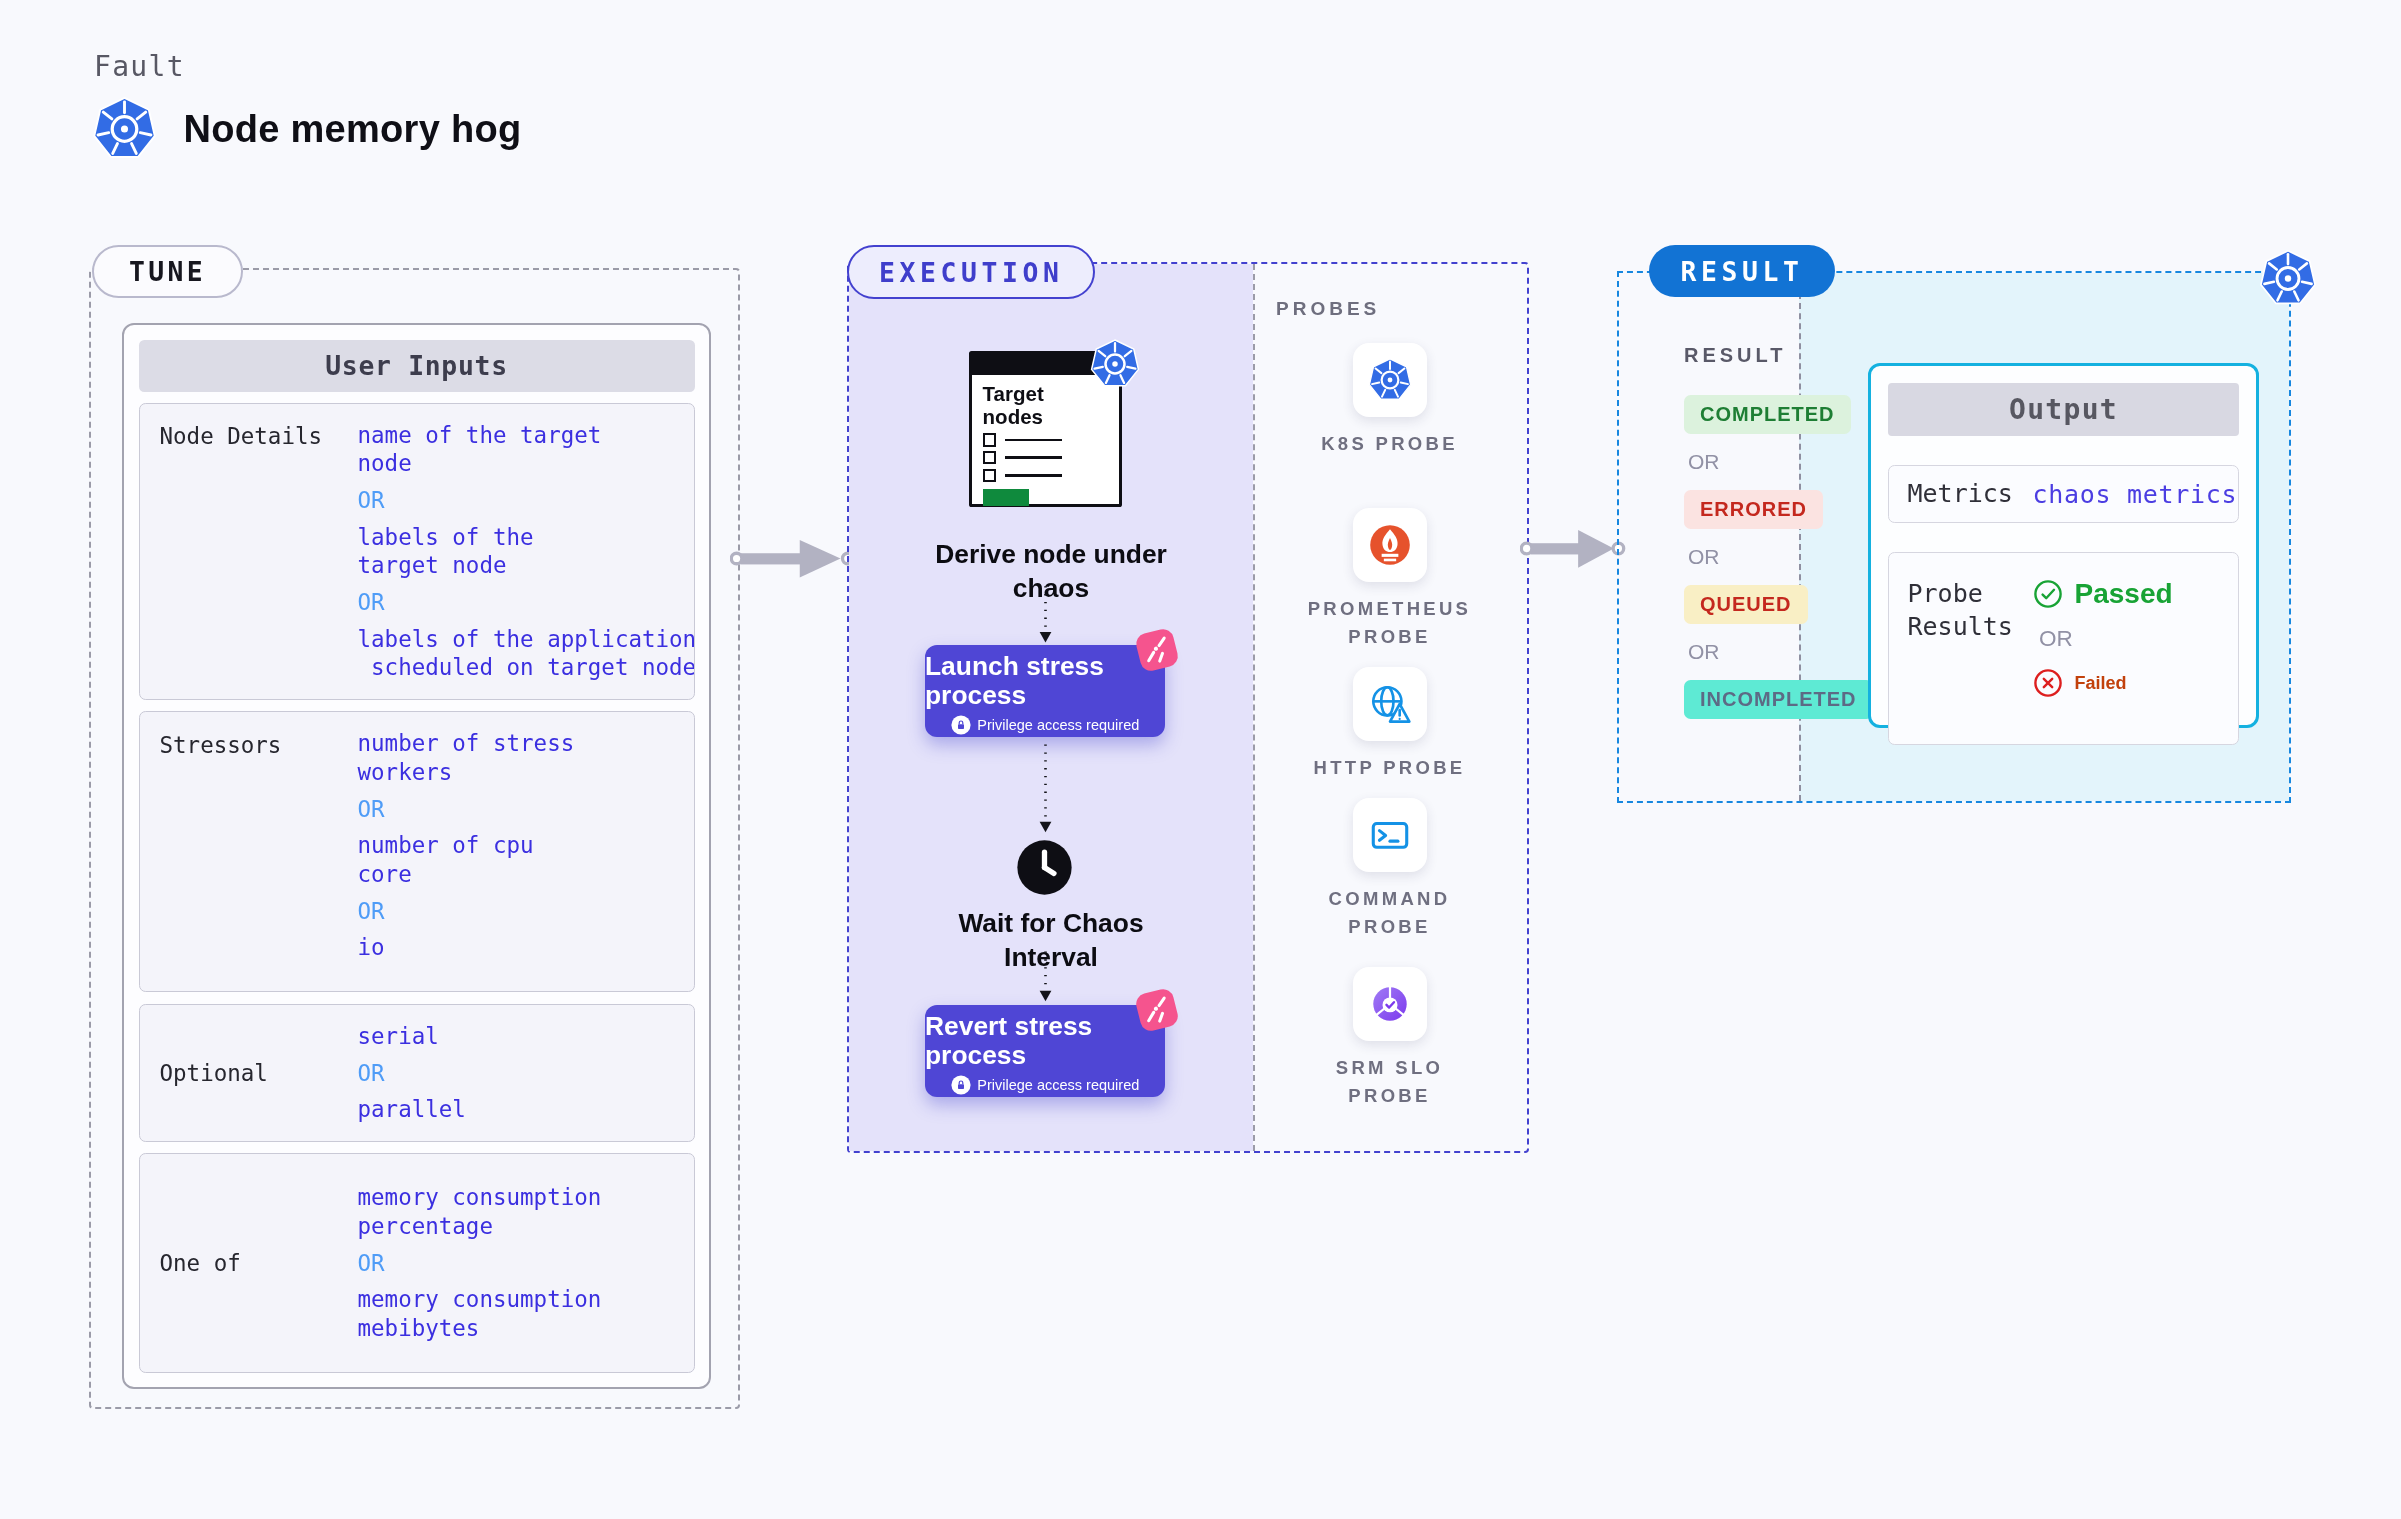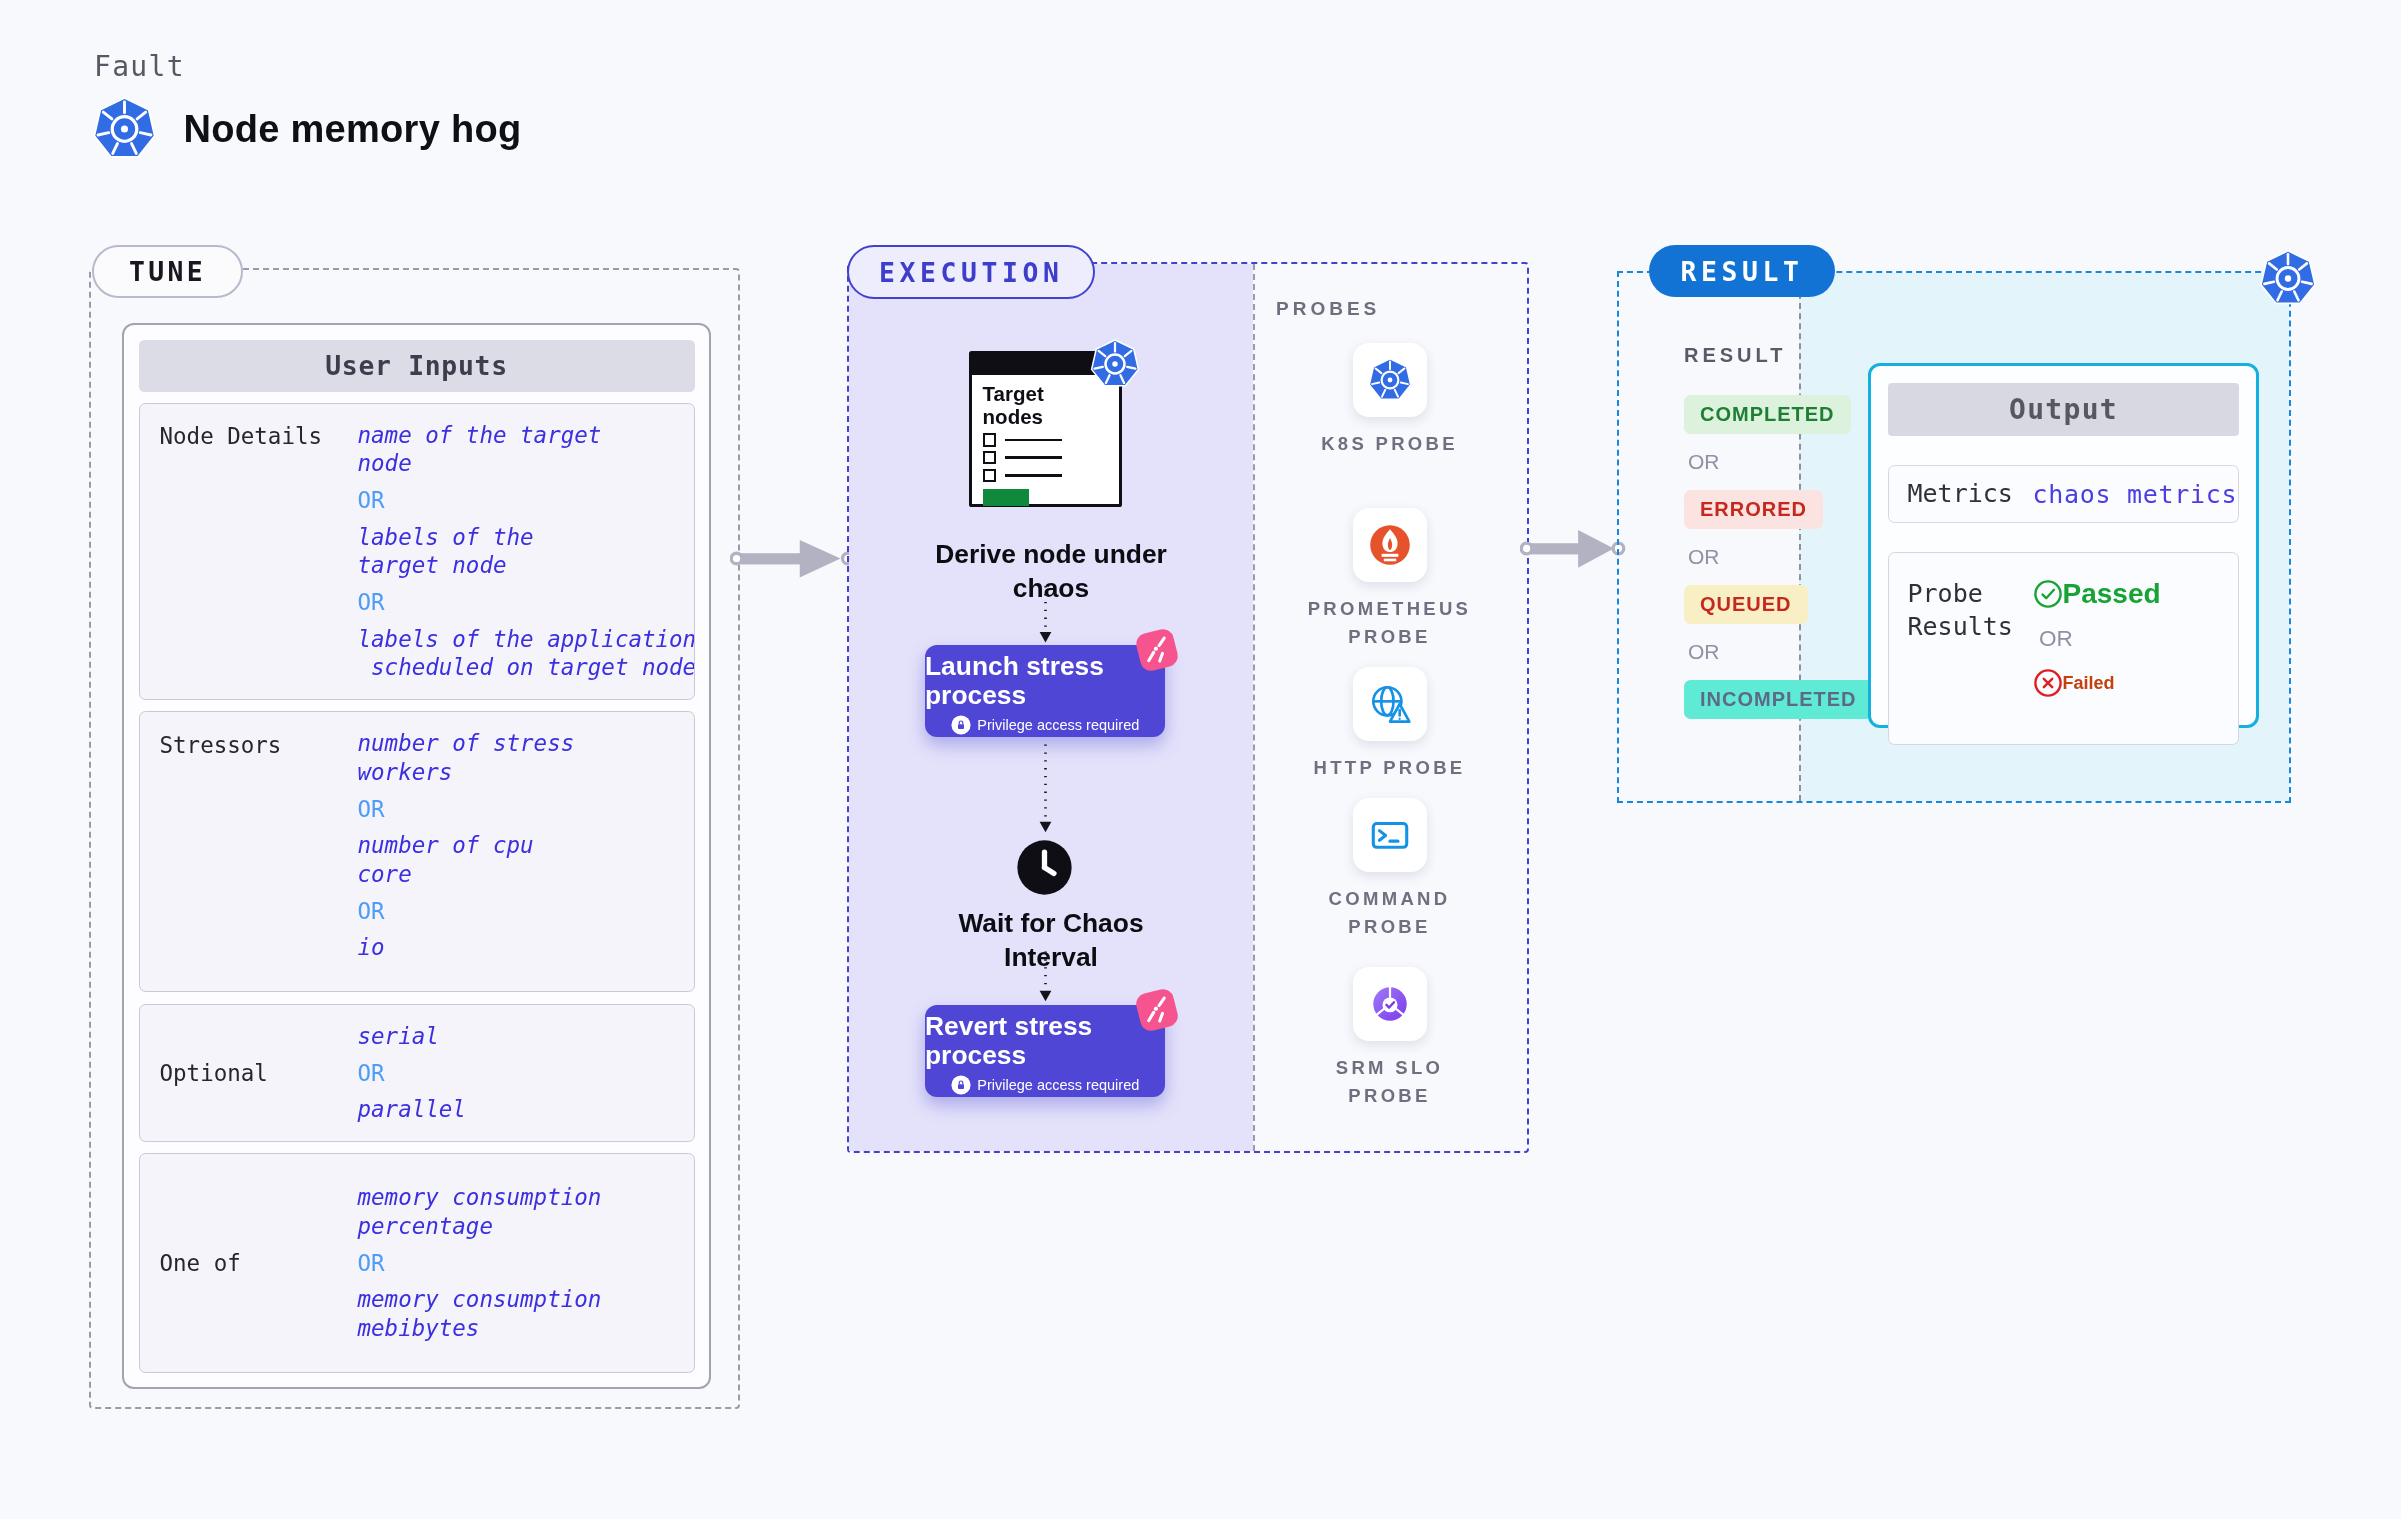--- a/index.html
+++ b/index.html
@@ -33,21 +33,21 @@
                  justify-content:center;font-family:"DejaVu Sans Mono",monospace;font-weight:bold;
                  font-size:26.4px;color:#3d3d4d;letter-spacing:0.7px;}
   .ui-row{background:#f4f4fa;border:1.3px solid #c9c9d6;border-radius:6.6px;margin-top:11.2px;
           display:flex;box-sizing:border-box;padding:17px 9.2px 17px 20px;overflow:hidden;}
   .ui-row.center{align-items:center;}
   .row-label{width:198px;flex:none;font-family:"DejaVu Sans Mono",monospace;font-size:22.5px;
              color:#26262e;padding-top:2.6px;}
   .ui-row.center .row-label{padding-top:0;}
   .row-values{flex:1;}
   .val{font-family:"DejaVu Sans Mono",monospace;font-size:22.5px;line-height:1.28;color:#3b2fe0;
-       white-space:pre;font-style:italic;}
+       white-space:pre;}
   .or-val{font-family:"DejaVu Sans Mono",monospace;font-size:22.5px;color:#4f9cf7;margin:9.2px 0;}
 
   
   .exec-box{position:absolute;left:847px;top:262px;width:678px;height:887px;
             border:2.6px dashed #4341cf;border-radius:4px;}
   .exec-fill{position:absolute;left:0;top:0;width:404px;height:100%;background:#e4e2fa;}
   .probes-divider{position:absolute;left:404px;top:0;height:100%;border-left:2px dashed #9b9ba8;}
   .probes-title{position:absolute;left:427px;top:34px;font-size:19px;font-weight:bold;
                 color:#6e6e7e;letter-spacing:4px;}
   .doc{position:absolute;left:120px;top:87px;width:153px;height:156px;background:#ffffff;
@@ -102,21 +102,21 @@
                  font-size:28px;color:#575761;letter-spacing:1.3px;}
   .output-row{border:1.3px solid #d6d6e0;border-radius:6.6px;background:#fbfcff;margin-top:29px;
               display:flex;box-sizing:border-box;padding-left:18.5px;}
   .metrics-row{height:58px;align-items:center;}
   .output-label{width:125px;flex:none;font-family:"DejaVu Sans Mono",monospace;font-size:25px;
                 color:#2f2f38;line-height:1.3;}
   .metrics-value{font-family:"DejaVu Sans Mono",monospace;font-size:25px;color:#4b3de2;
                  letter-spacing:0.7px;}
   .probe-results-row{height:193px;padding-top:25px;}
   .pr-right{display:flex;flex-direction:column;gap:16px;}
-  .pr-entry{display:flex;align-items:center;}
+  .pr-entry{display:flex;align-items:center;gap:12px;}
   .pr-entry svg{width:30px;height:30px;}
   .pr-passed{font-size:28px;font-weight:800;color:#18a335;}
   .pr-failed{font-size:18px;font-weight:800;color:#c2410c;}
   .pr-or{font-size:22.5px;color:#9191a5;padding-left:6.6px;}
 
   .harrow{position:absolute;}
 </style>
 </head>
 <body>
 

